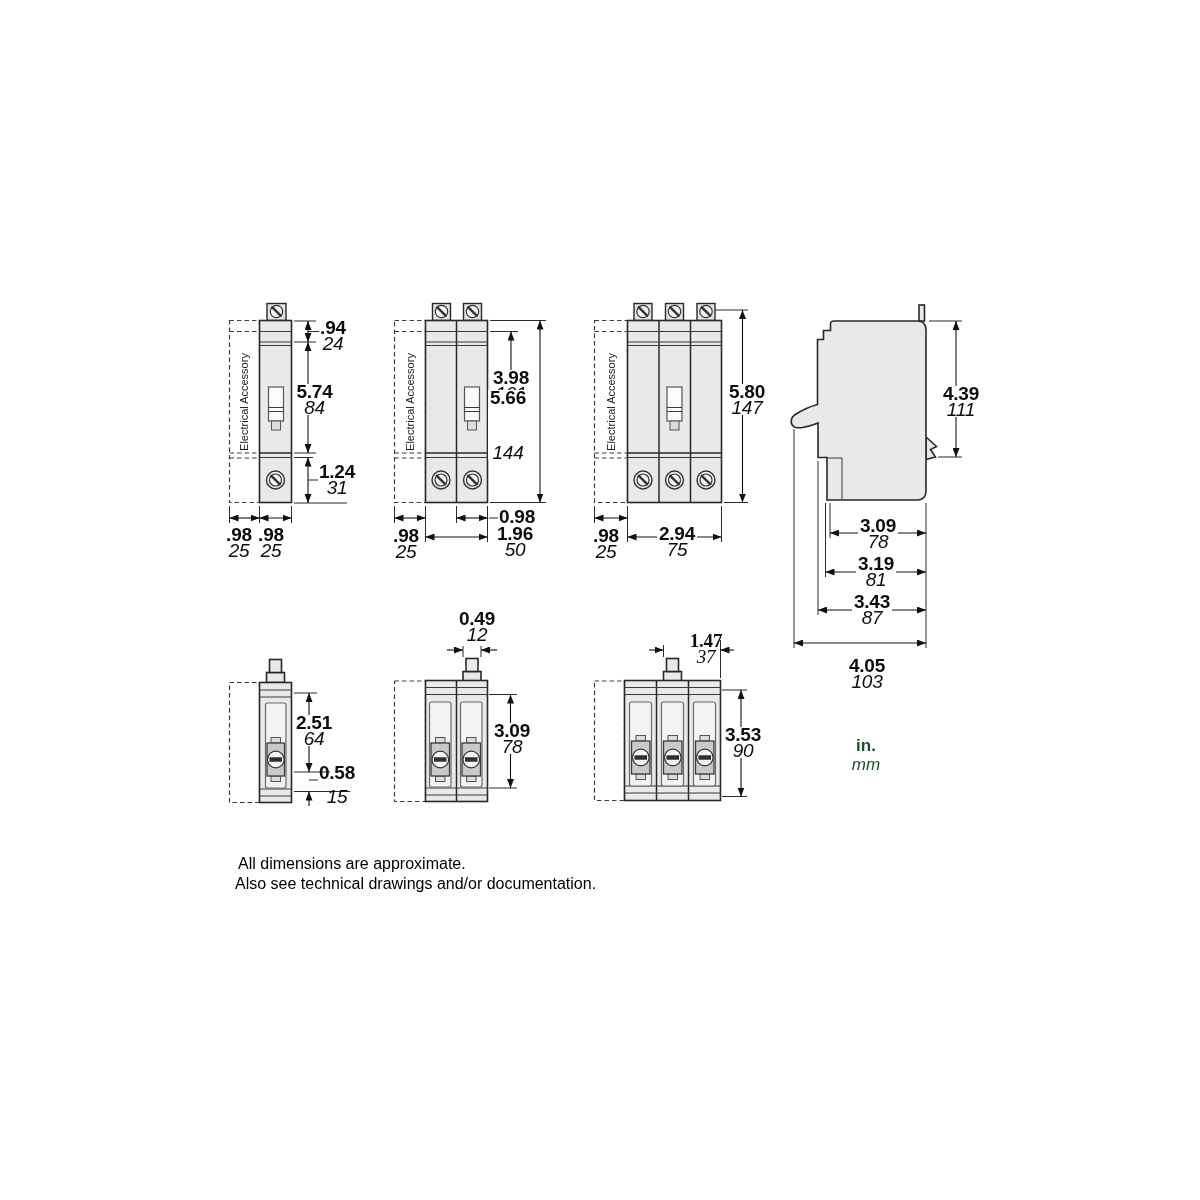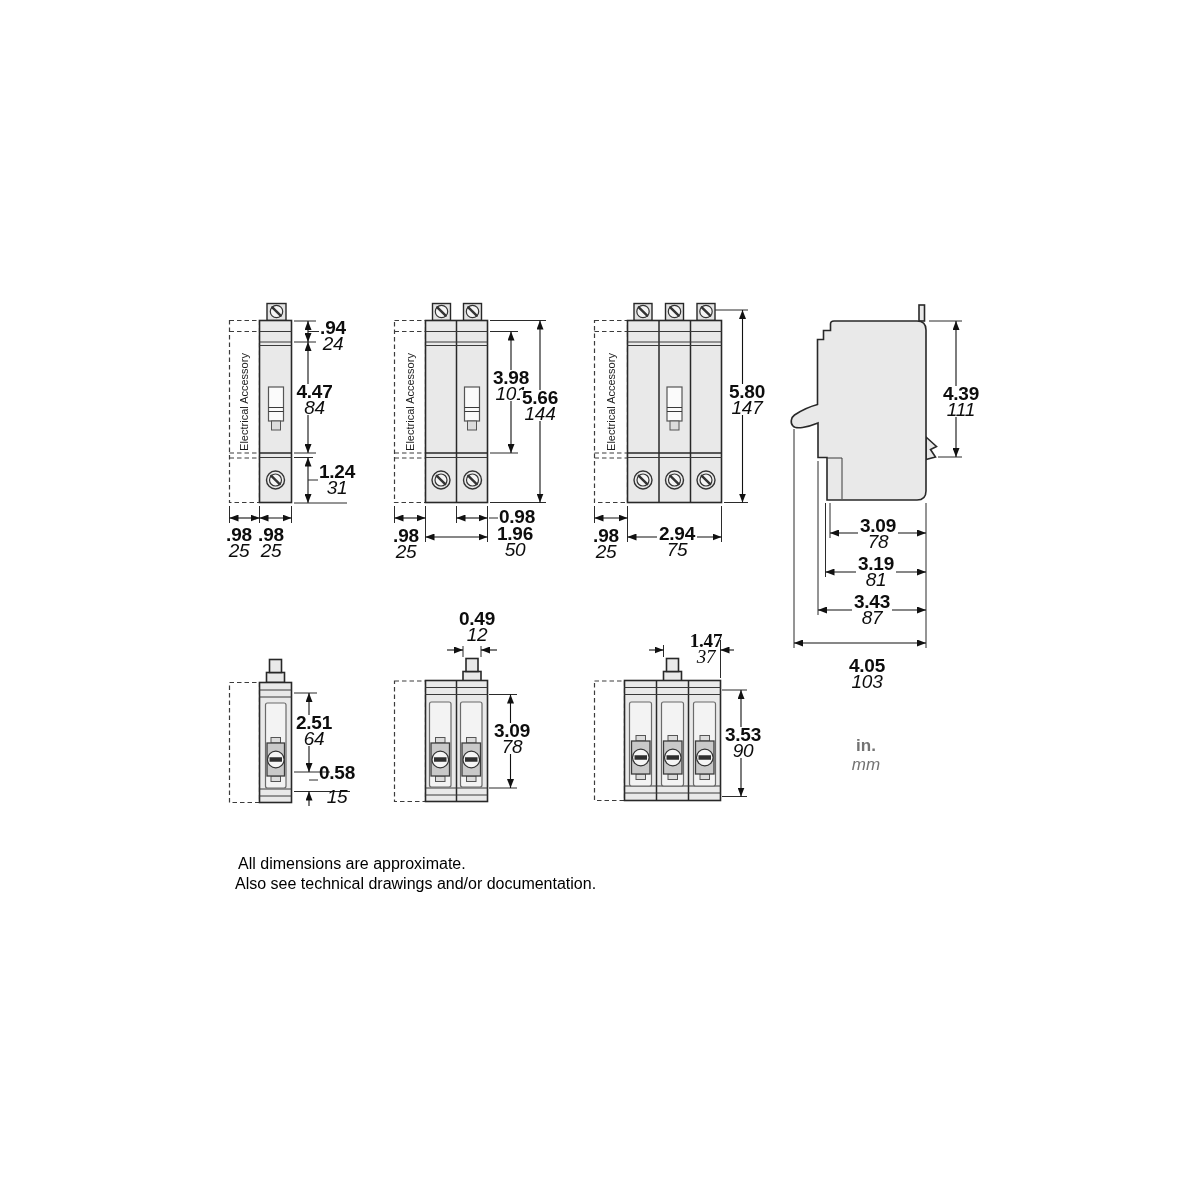--- a/index.html
+++ b/index.html
@@ -6,21 +6,21 @@
   #stage{position:relative;width:1200px;height:1200px;background:#ffffff;overflow:hidden;
          font-family:"Liberation Sans",sans-serif;}
   #drawing{position:absolute;left:0;top:0;z-index:1;}
   .dim{position:absolute;z-index:2;display:flex;flex-direction:column;align-items:center;
        font-size:19px;font-weight:700;line-height:15.5px;color:#0d0d0d;letter-spacing:-0.2px;}
   .dim .mmv{font-weight:400;font-style:italic;}
   .dim.bg{background:#fff;padding:0 2px;}
   .acc-label{position:absolute;z-index:2;font-size:11px;color:#1c1c1c;white-space:nowrap;
        transform:translate(-50%,-50%) rotate(-90deg);}
   .legend{position:absolute;z-index:2;left:840px;top:736px;width:52px;text-align:center;
-       font-size:17px;line-height:19px;color:#737373;}
+       font-size:17px;line-height:19px;color:#14532d;}
   .legend .in-unit{font-weight:700;}
   .legend .mm-unit{font-style:italic;}
   .note{position:absolute;z-index:2;font-size:16px;color:#000;}
   #note1{left:238px;top:855px;}
   #note2{left:235px;top:875px;}
   
   .body{fill:#e9e9e9;stroke:#282828;stroke-width:1.6;}
   .blk{fill:#e3e3e3;stroke:#282828;stroke-width:1.4;}
   .scr{fill:#f5f5f5;stroke:#333;stroke-width:1.2;}
   .scr2{fill:#ececec;stroke:#333;stroke-width:1.4;}
@@ -351,41 +351,41 @@
 
   <div class="acc-label" style="left:244px;top:402px;">Electrical Accessory</div>
   <div class="acc-label" style="left:410px;top:402px;">Electrical Accessory</div>
   <div class="acc-label" style="left:611px;top:402px;">Electrical Accessory</div>
 
   <div class="dim" style="left:316px;top:320px;width:34px;">
     <span class="inv">.94</span>
     <span class="mmv">24</span>
   </div>
   <div class="dim bg" style="left:294px;top:384px;width:37px;">
-    <span class="inv">4.47</span>
+    <span class="inv">5.74</span>
     <span class="mmv">84</span>
   </div>
   <div class="dim" style="left:319px;top:464px;width:36px;">
     <span class="inv">1.24</span>
     <span class="mmv">31</span>
   </div>
   <div class="dim" style="left:222px;top:527px;width:34px;">
     <span class="inv">.98</span>
     <span class="mmv">25</span>
   </div>
   <div class="dim" style="left:254px;top:527px;width:34px;">
     <span class="inv">.98</span>
     <span class="mmv">25</span>
   </div>
 
   <div class="dim bg" style="left:491px;top:370px;width:36px;">
     <span class="inv">3.98</span>
     <span class="mmv">101</span>
   </div>
-  <div class="dim bg" style="left:520px;top:390px;width:36px;">
+  <div class="dim bg" style="left:488px;top:390px;width:36px;gap:39px;">
     <span class="inv">5.66</span>
     <span class="mmv">144</span>
   </div>
   <div class="dim" style="left:499px;top:509px;width:36px;">
     <span class="inv">0.98</span>
     <span class="mmv">25</span>
   </div>
   <div class="dim" style="left:389px;top:528px;width:34px;">
     <span class="inv">.98</span>
     <span class="mmv">25</span>

